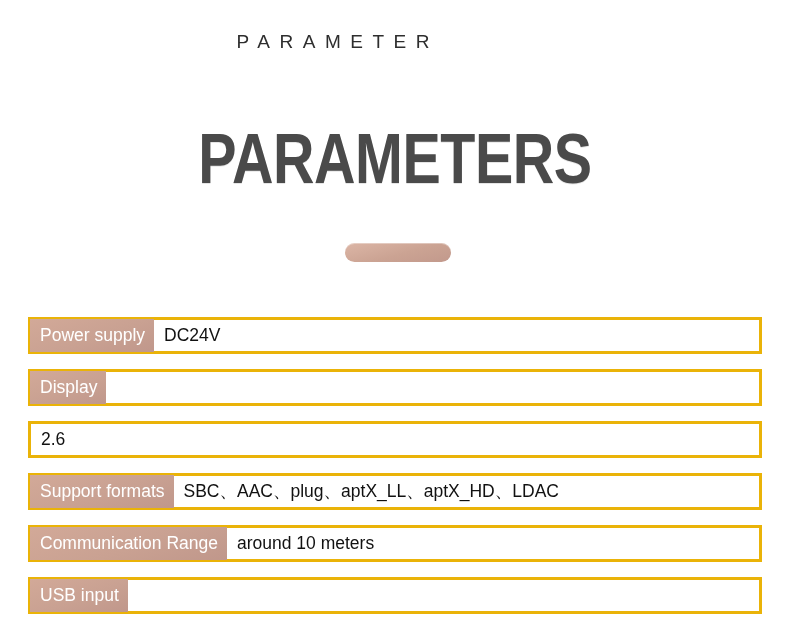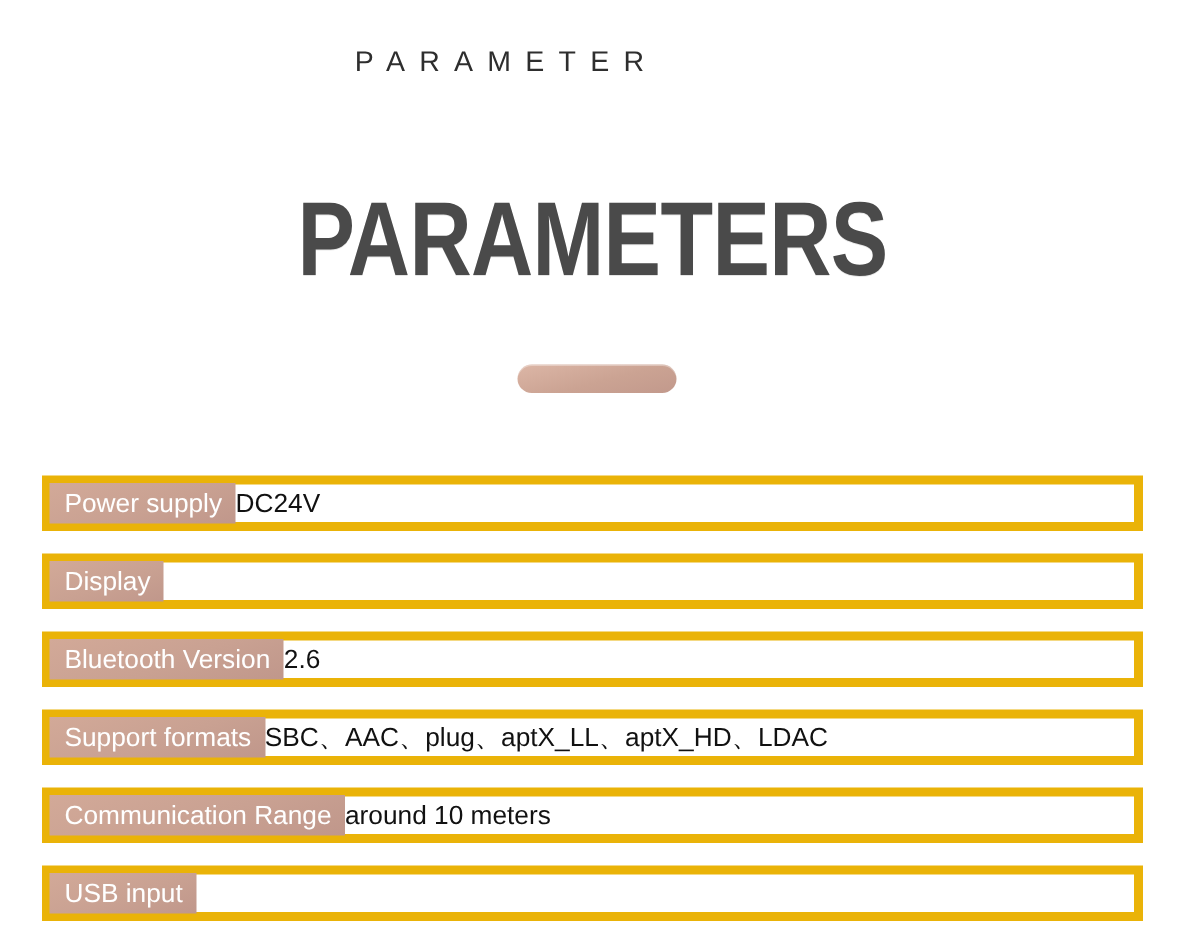--- a/index.html
+++ b/index.html
@@ -76,21 +76,21 @@
     width: 734px;
   }
 
   .spec-row {
     position: relative;
     display: flex;
     align-items: stretch;
     height: 37px;
     margin-bottom: 15px;
     background: #ffffff;
-    border: 6px solid #eab308;
+    border: 3px solid #eab308;
     box-sizing: border-box;
   }
   .spec-row:last-child {
     margin-bottom: 0;
     gap: 48px;
   }
 
   .spec-label {
     flex: 0 0 auto;
     display: flex;
@@ -105,20 +105,21 @@
     margin: -1px 0 -1px -1px;
     white-space: nowrap;
     letter-spacing: 0px;
     text-shadow: 0 0 1px rgba(255,255,255,0.12);
   }
 
   .spec-value {
     flex: 1 1 auto;
     display: flex;
     align-items: center;
+    padding-left: 10px;
     font-size: 17.5px;
     color: #111111;
     line-height: 1;
     white-space: nowrap;
     overflow: hidden;
   }
 </style>
 </head>
 <body>
 
@@ -135,21 +136,20 @@
     <div class="spec-row">
       <div class="spec-label">Power supply</div>
       <div class="spec-value">DC24V</div>
     </div>
 
     <div class="spec-row">
       <div class="spec-label">Display</div>
     </div>
 
     <div class="spec-row">
-      <div class="spec-label">Bluetooth Version</div>
       <div class="spec-value">2.6</div>
     </div>
 
     <div class="spec-row">
       <div class="spec-label">Support formats</div>
       <div class="spec-value">SBC、AAC、plug、aptX_LL、aptX_HD、LDAC</div>
     </div>
 
     <div class="spec-row">
       <div class="spec-label">Communication Range</div>

